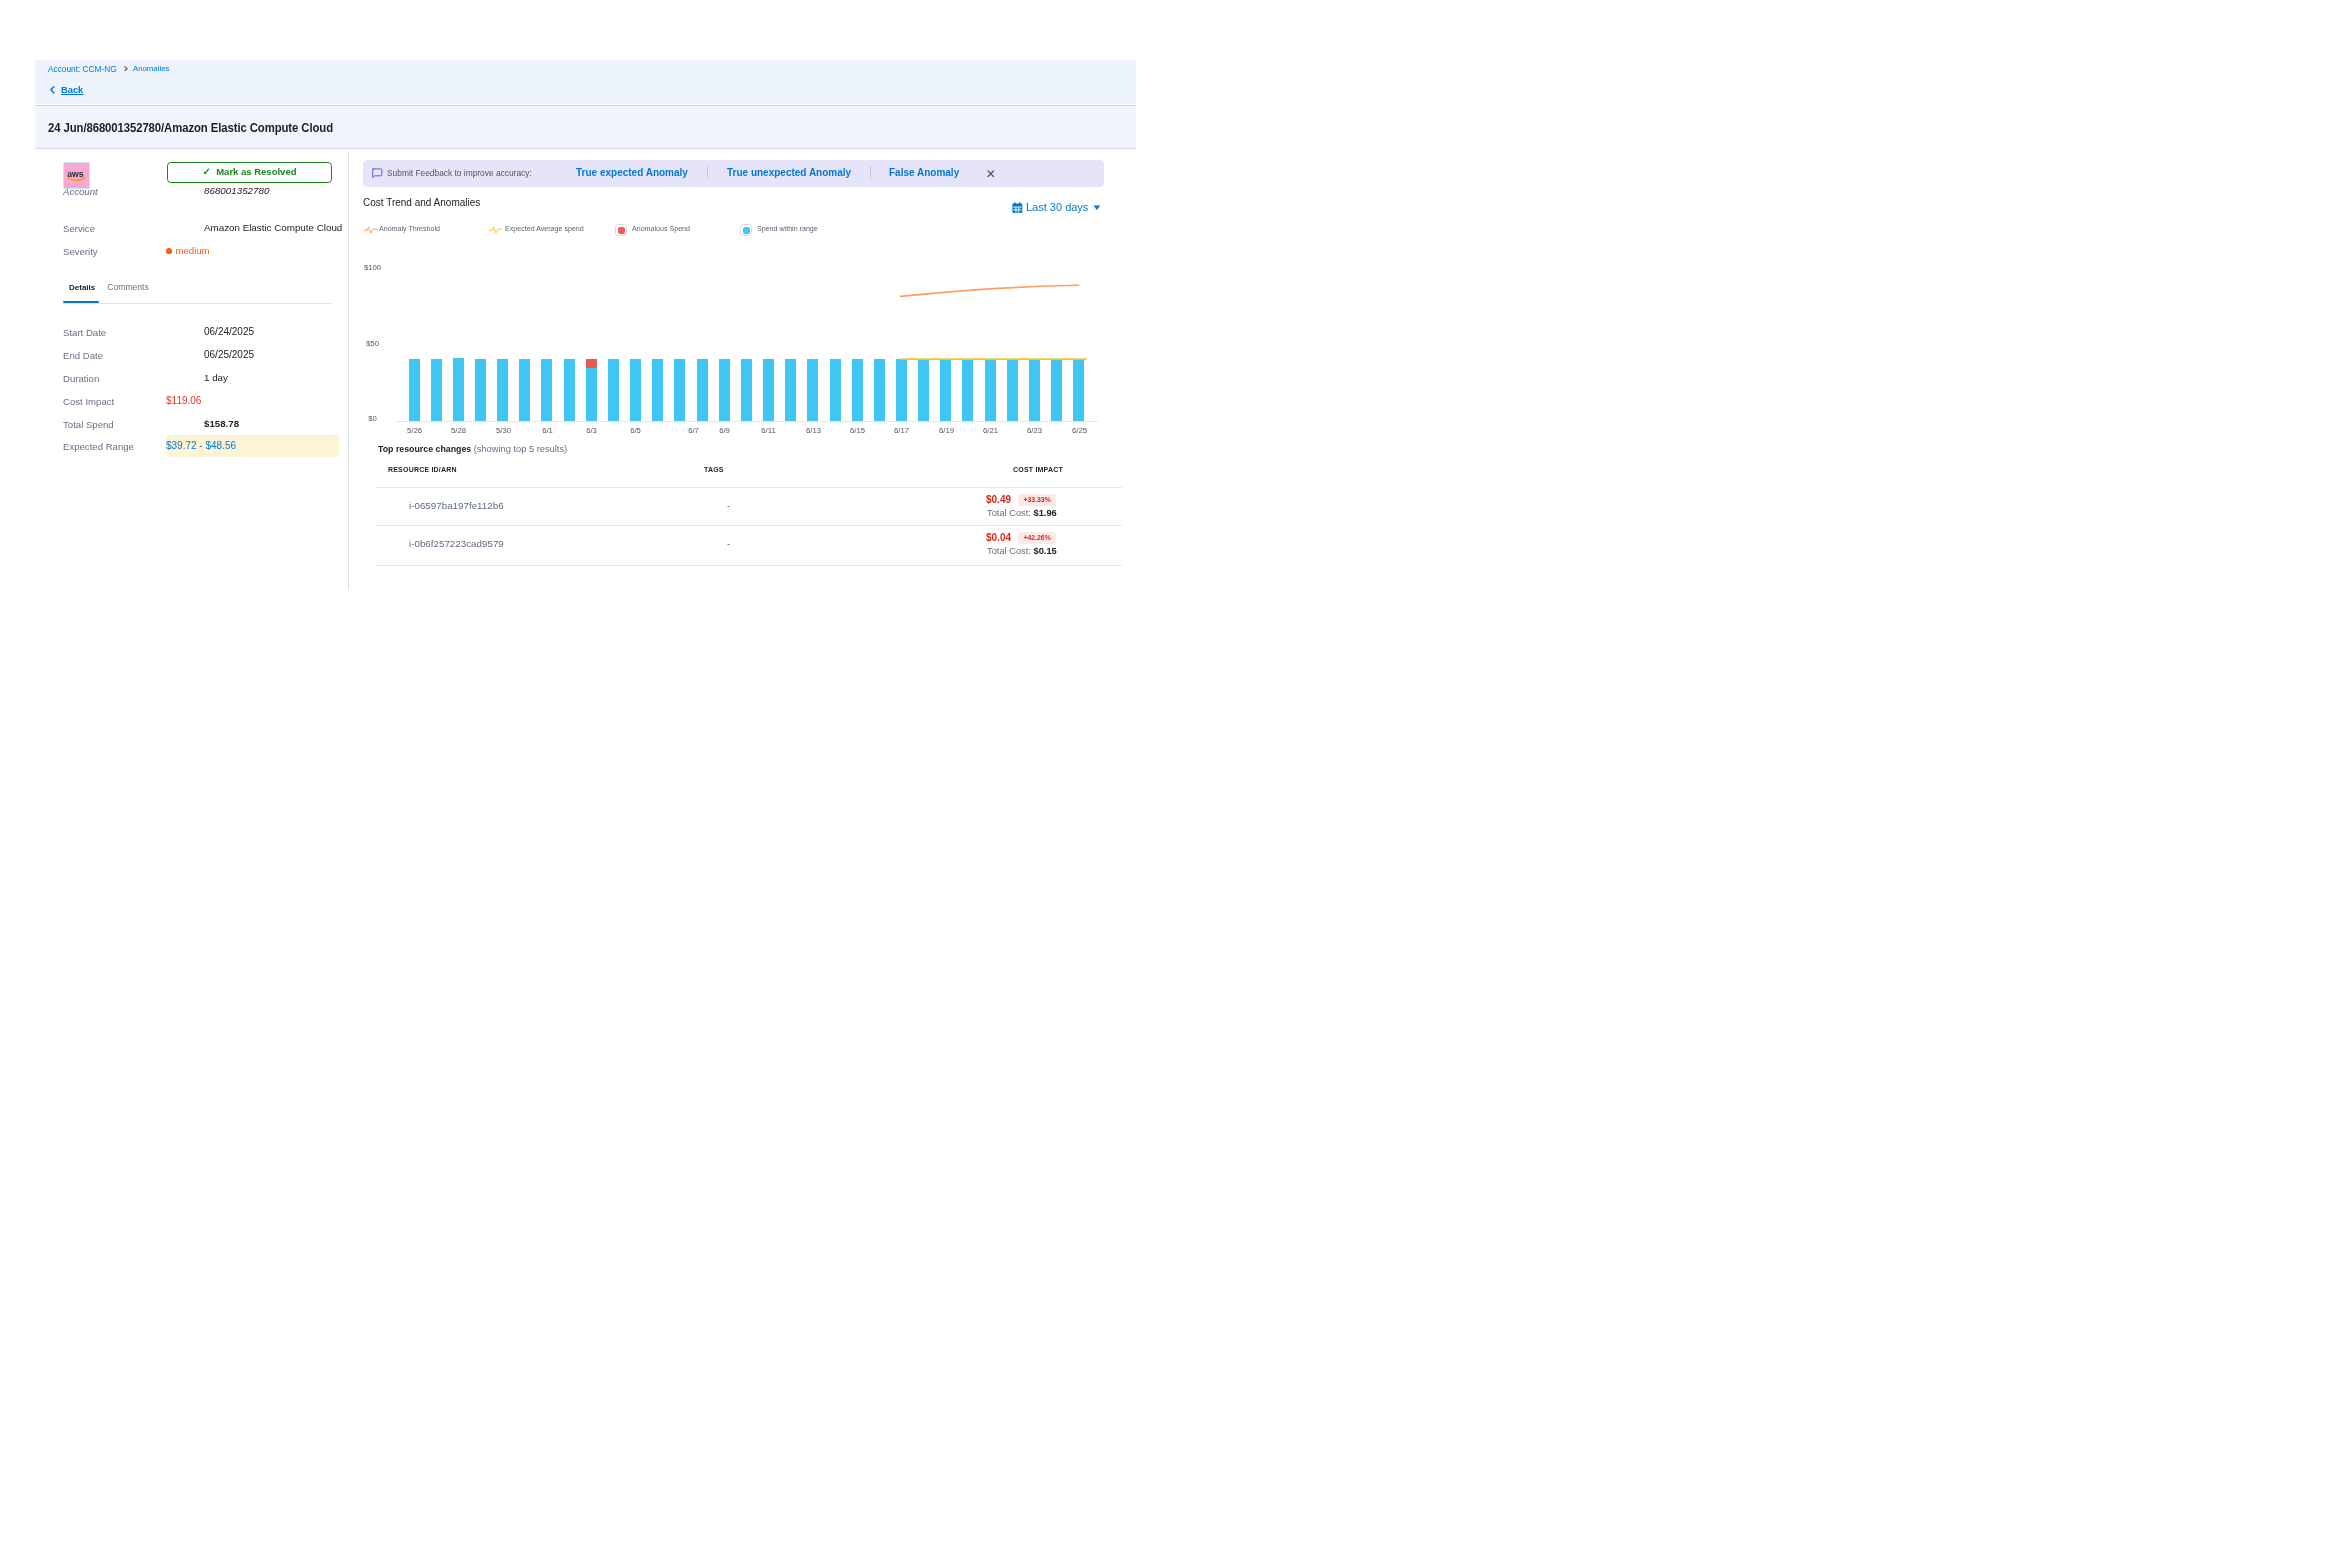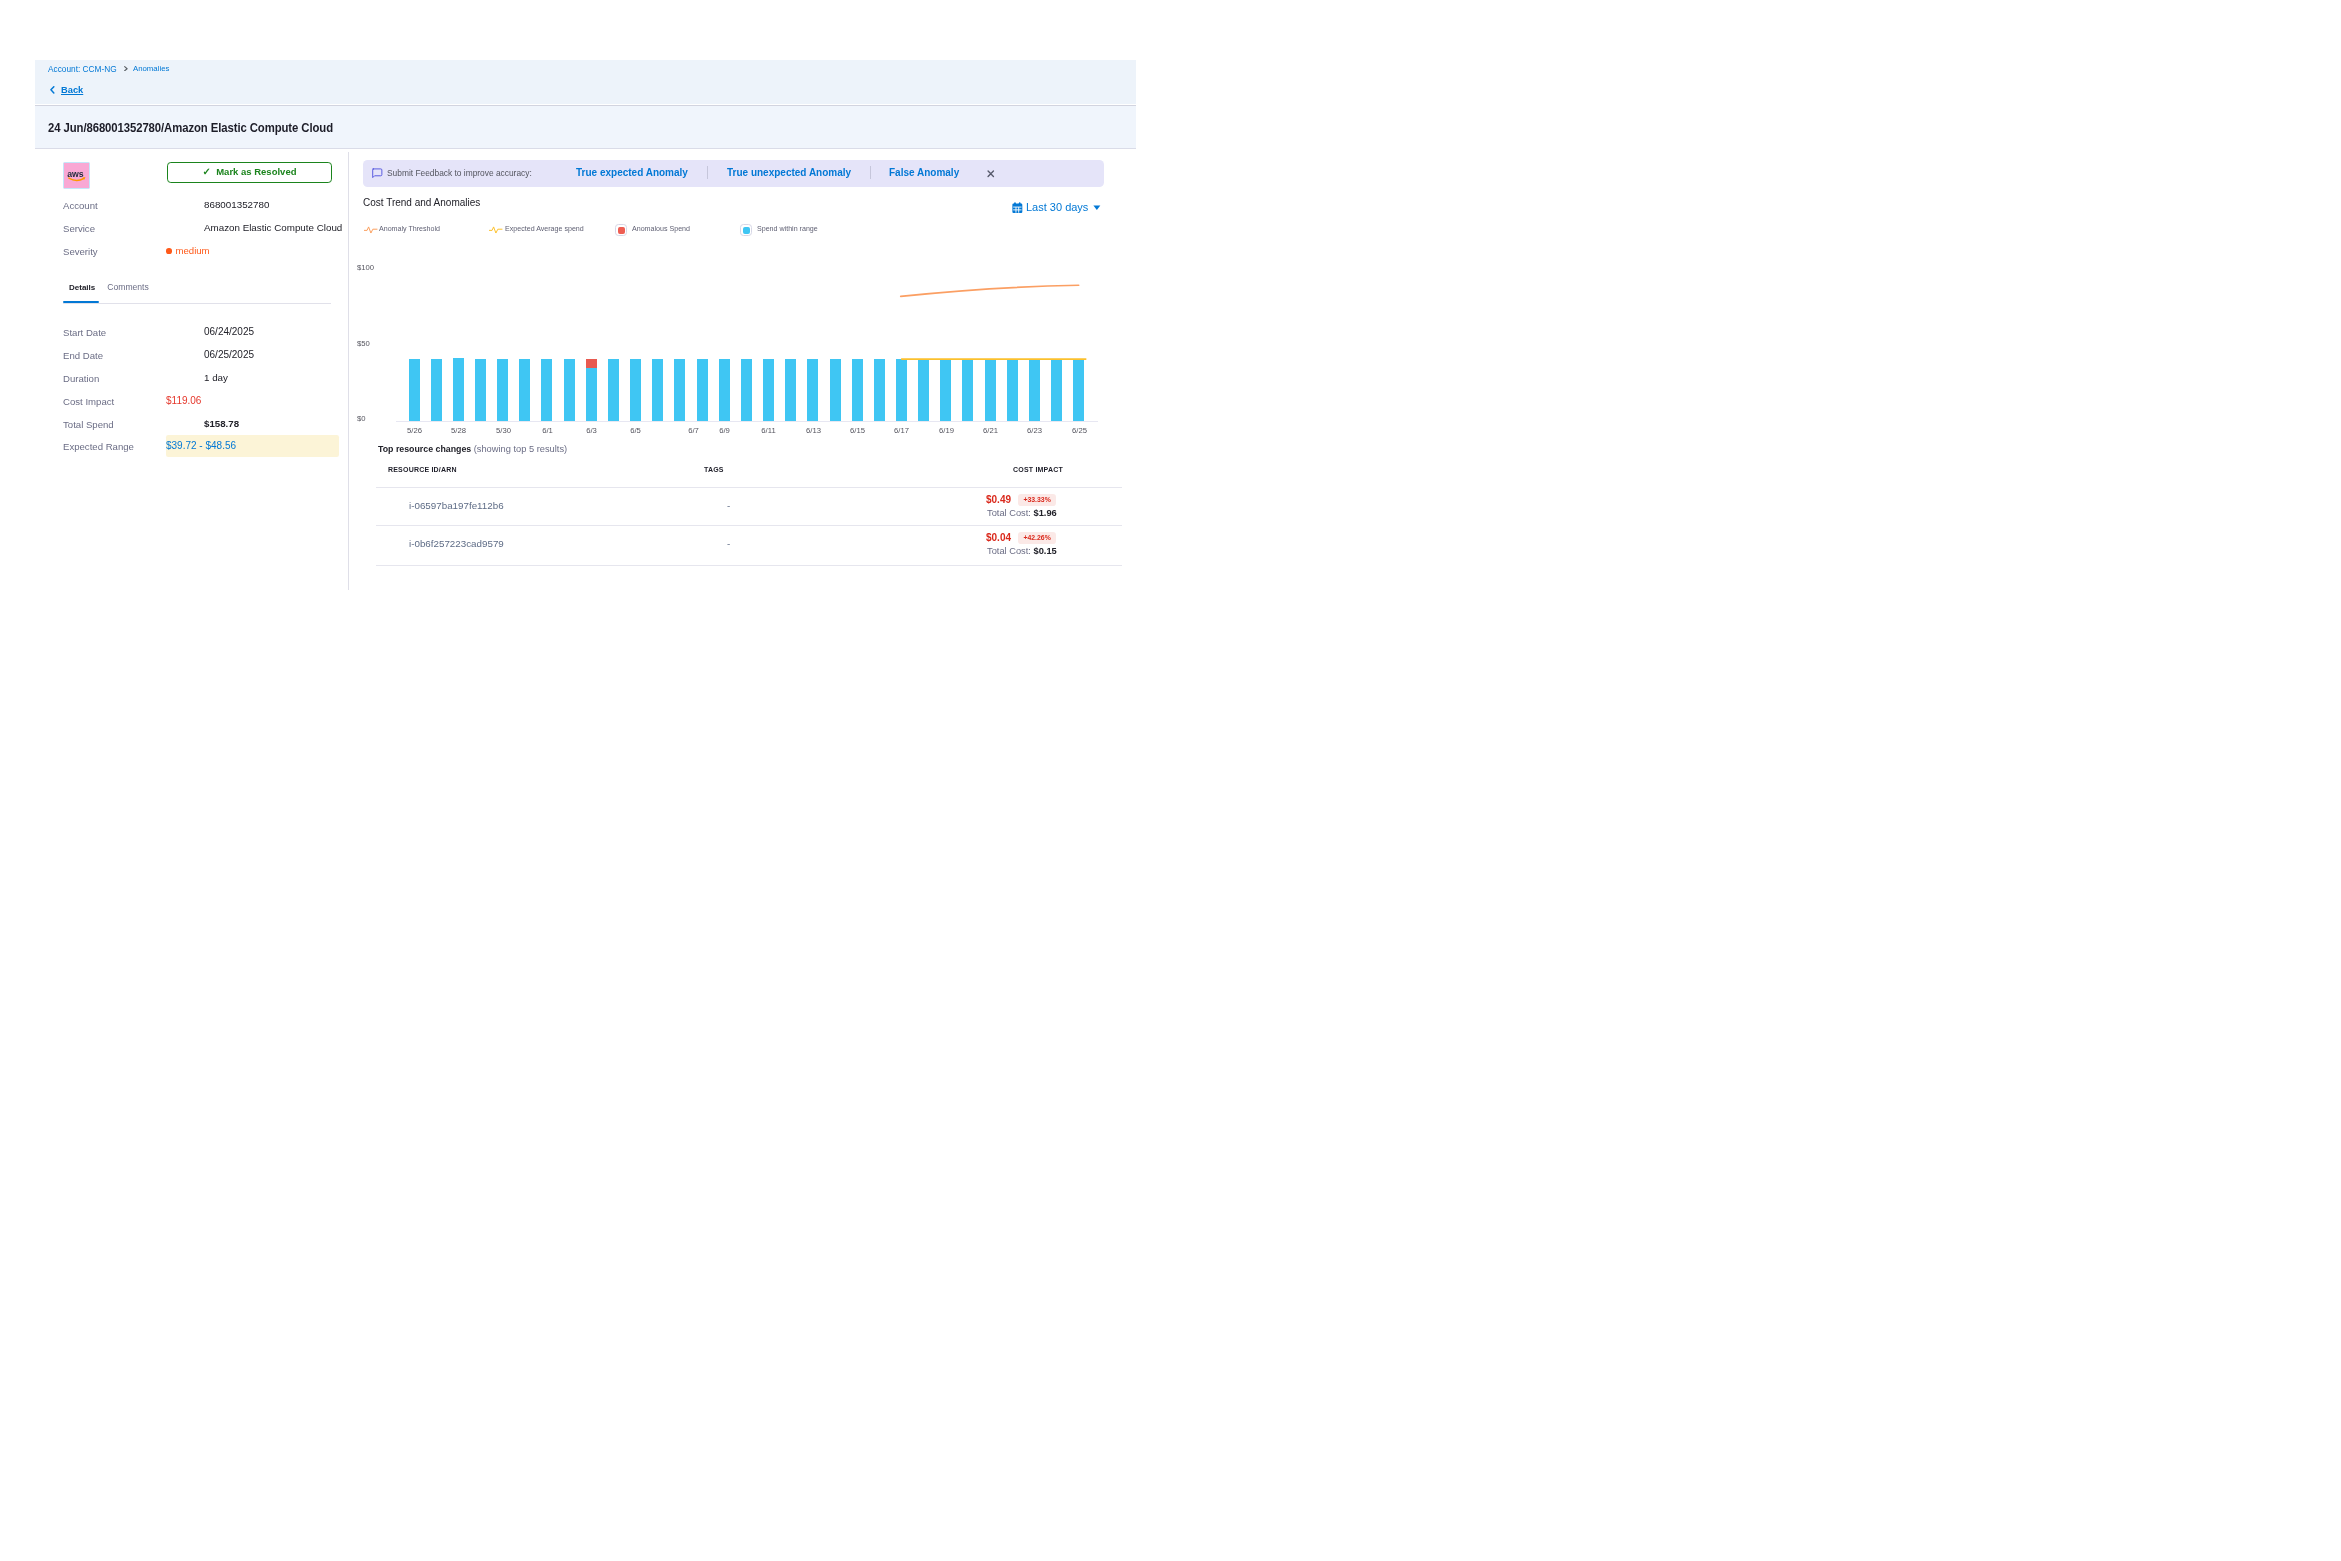--- a/index.html
+++ b/index.html
@@ -33,21 +33,21 @@
   .fbar { left:363px; top:160px; width:741px; height:27px; background:#e5e4f9; border-radius:4.6px; }
   .fbtext { left:387px; top:167px; height:12.2px; line-height:12.2px; font-size:8.4px; color:#54555f; }
   .fblink { position:absolute; top:167px; height:12.2px; line-height:12.2px; font-size:10px; font-weight:700; color:#0278d5; white-space:nowrap; }
   .fbsep { position:absolute; top:166px; width:0.8px; height:13px; background:#c6c6db; }
 
   .ctitle { left:363px; top:197px; height:12.2px; line-height:12.2px; font-size:10px; color:#22222a; }
   .last30 { left:1026px; top:202px; height:11.5px; line-height:11.5px; font-size:11px; color:#0278d5; }
 
   .legend { position:absolute; top:225px; height:9.2px; line-height:9.2px; font-size:7.1px; color:#5e5f72; }
 
-  .ylab { position:absolute; width:31px; text-align:left; font-size:7.7px; color:#54545e; height:9.2px; line-height:9.2px; }
+  .ylab { position:absolute; width:31px; text-align:center; font-size:7.7px; color:#54545e; height:9.2px; line-height:9.2px; }
   .xlab { position:absolute; width:31px; text-align:center; font-size:7.7px; color:#54545e; height:9.2px; line-height:9.2px; top:426px; }
   .axis { left:396px; top:421px; width:702px; height:0.8px; background:#e7e7f2; }
   .bar { position:absolute; width:11.3px; background:#3fc6f3; }
 
   .trc { left:378px; top:444px; font-size:8.8px; font-weight:700; color:#22222a; }
   .thead { position:absolute; top:466px; font-size:7px; font-weight:700; color:#1d1d28; letter-spacing:0.2px; height:8.4px; line-height:8.4px;}
   .tline { position:absolute; left:376px; width:746px; height:0.8px; background:#e6e6ee; }
   .rid { position:absolute; left:388px; font-size:9.8px; color:#5d6b85; height:10.7px; line-height:10.7px;margin-left:21px; }
   .costv { position:absolute; font-size:10px; font-weight:700; color:#da291c; height:10.7px; line-height:10.7px; }
   .badge { position:absolute; background:#fbe9e7; border-radius:3.1px; color:#da291c; font-size:6.9px; font-weight:700;
@@ -73,21 +73,21 @@
 
 <div class="abs awsbox">
 <svg width="25" height="25" viewBox="0 0 33 33">
   <text x="15" y="18" font-size="11.5" font-weight="700" fill="#252f3e" text-anchor="middle" font-family="Liberation Sans">aws</text>
   <path d="M6.5 20 Q16.5 26, 26 20.5" fill="none" stroke="#f90" stroke-width="2.1" stroke-linecap="round"></path>
   <path d="M26.8 22 l1.5 -3.4 l-3.6 0.6 z" fill="#f90"></path>
 </svg>
 </div>
 <div class="abs resolvebtn"><span style="font-size:10px;">✓</span>&nbsp; Mark as Resolved</div>
 
-<div class="row" style="top:199px;"><span class="lbl">Account</span><span class="v val">868001352780</span></div>
+<div class="row" style="top:185px;font-style:italic;"><span class="lbl">Account</span><span class="v val">868001352780</span></div>
 <div class="row" style="top:222px;"><span class="lbl">Service</span><span class="v val">Amazon Elastic Compute Cloud</span></div>
 <div class="row" style="top:245px;"><span class="lbl">Severity</span><span class="v" style="color:#ff5a1a; font-size:9.6px;"><span style="display:inline-block;width:5.7px;height:5.7px;border-radius:50%;background:#ff5a1a;margin-right:3.8px;"></span>medium</span></div>
 
 <div class="abs tabs"><b style="color:#22222a;">Details</b><span style="color:#6b6d85; margin-left:12px; font-size:8.6px;">Comments</span></div>
 <div class="abs tabline"></div>
 <div class="abs tabact"></div>
 
 <div class="abs ylbox"></div>
 <div class="row" style="top:326px;"><span class="lbl">Start Date</span><span class="v val" style="font-size:10px;">06/24/2025</span></div>
 <div class="row" style="top:349px;"><span class="lbl">End Date</span><span class="v val" style="font-size:10px;">06/25/2025</span></div>

